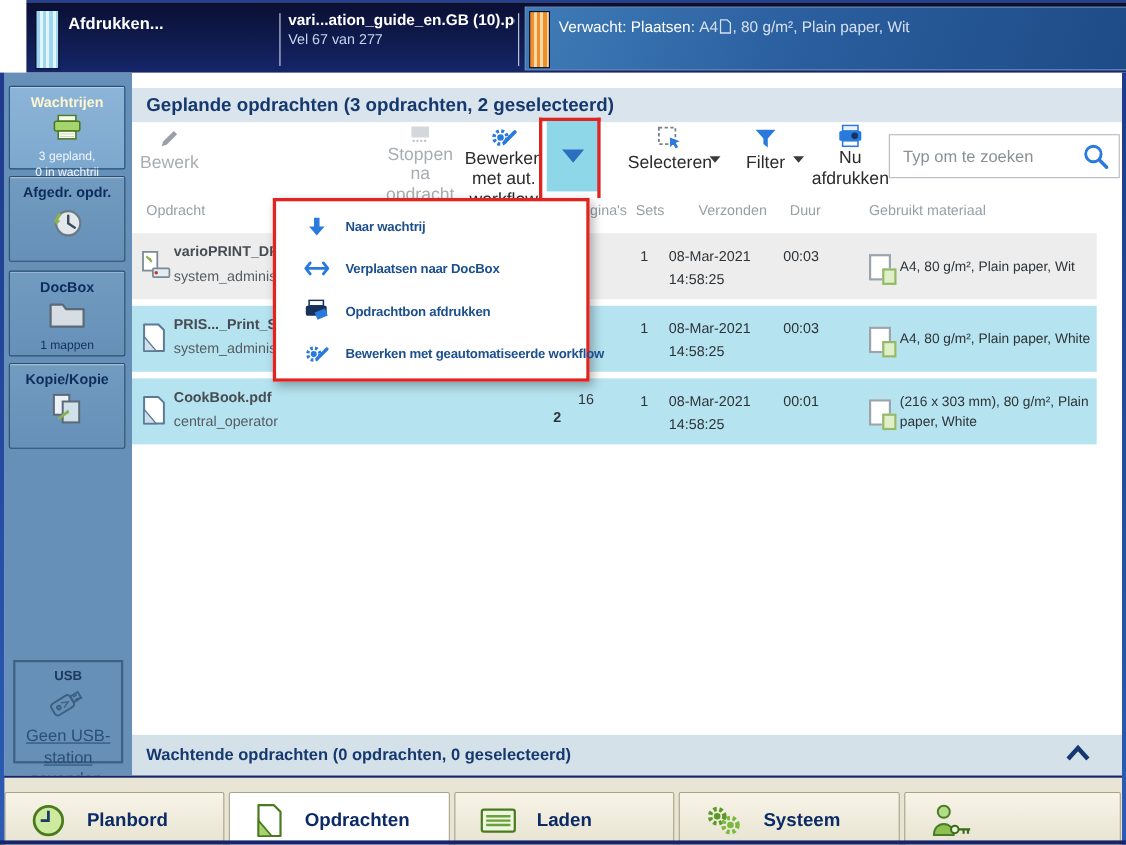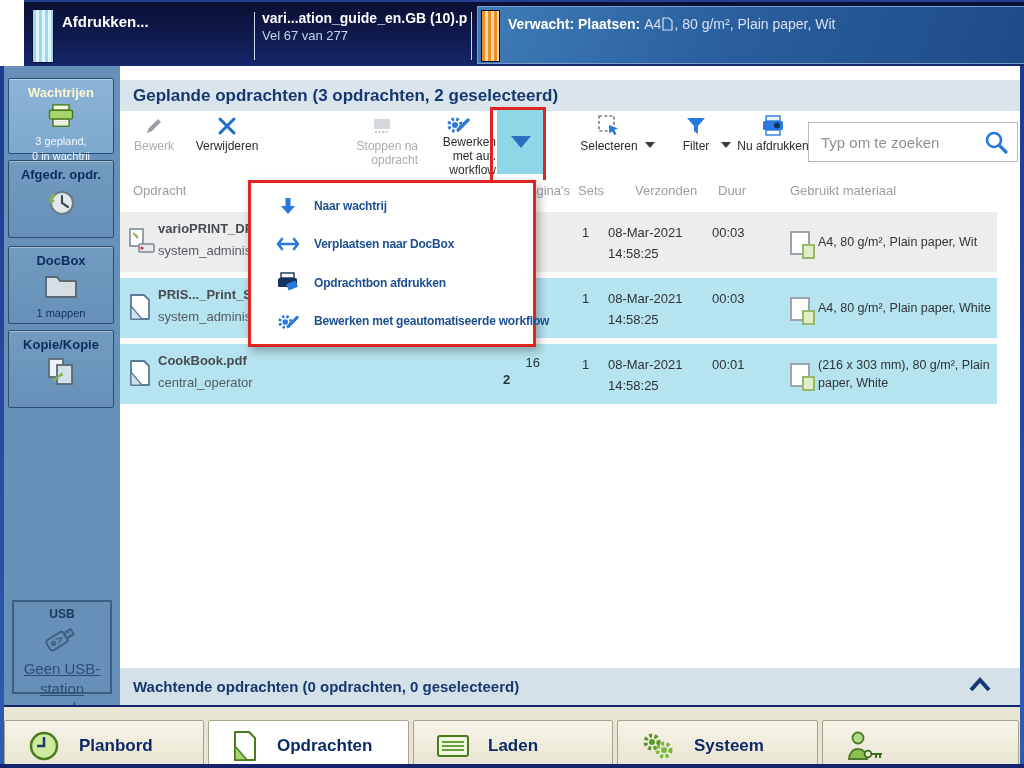--- a/index.html
+++ b/index.html
@@ -20,21 +20,21 @@
   .stripe.orange{left:3px;top:3px;width:17px;height:50px;
     background:repeating-linear-gradient(90deg,#ef8f25 0 3px,#fcd9a8 3px 6px);}
   .print-status{position:absolute;left:38px;top:11px;font-size:15px;font-weight:bold;color:#fff;}
   .vdiv{position:absolute;top:10px;width:1px;height:48px;background:#cdd6ea;}
   .doc-info{position:absolute;left:238px;top:8px;width:206px;overflow:hidden;}
   .doc-title{font-size:14px;font-weight:bold;color:#fff;white-space:nowrap;}
   .doc-progress{font-size:13px;color:#c8d4ea;margin-top:2px;}
   .panel-right{position:absolute;left:453px;top:4px;width:566px;height:58px;box-sizing:border-box;
     border:1px solid #7a9cc8;background:linear-gradient(110deg,#3f7cb8 0%,#2a5e9e 45%,#1d4a85 100%);}
   .exp-text{position:absolute;left:30px;top:9px;font-size:14px;color:#d6e0f0;white-space:nowrap;}
-  .exp-text .b{font-weight:bold;color:#fff;margin-right:4px;text-align:center;}
+  .exp-text .b{font-weight:normal;color:#fff;margin-right:4px;text-align:center;}
   .paper-glyph{display:inline-block;vertical-align:-2px;margin:0 1px;}
   .vline-right{position:absolute;right:7px;top:8px;width:2px;height:42px;background:#e8eef8;}
   
   .sidebar{position:absolute;left:4px;top:66px;width:116px;height:639px;background:#6690b8;z-index:5;}
   .sbtn{position:absolute;left:4px;width:106px;box-sizing:border-box;border:1px solid #2f4e6e;
     border-radius:2px;background:linear-gradient(#729bc0,#6690b8);text-align:center;
     box-shadow:inset 0 1px 0 rgba(255,255,255,.35);}
   .sbtn.selected{background:linear-gradient(#8db4d8,#7da8ce);border-color:#24527e;}
   .stitle{font-size:13px;font-weight:bold;color:#0e2c5c;margin-top:6px;}
   .sbtn.selected .stitle{color:#fdf6cf;}
@@ -44,21 +44,21 @@
   .usb-box{position:absolute;left:8px;top:534px;width:100px;height:94px;box-sizing:border-box;
     border:2px solid #3c5f82;text-align:center;}
   .usb-title{font-size:12px;font-weight:bold;color:#1d3a60;margin-top:5px;}
   .usb-msg{font-size:15px;color:#2c4e74;line-height:1.3;text-decoration:underline;}
   
   .main{position:absolute;left:120px;top:66px;width:900px;height:552px;background:#fff;}
   .section-header{position:absolute;left:0;top:14px;width:900px;height:31px;background:#d9e4ec;
     line-height:31px;padding-left:13px;box-sizing:border-box;font-size:17px;font-weight:bold;color:#15386e;}
   .tbtn{position:absolute;top:46px;height:60px;display:flex;flex-direction:column;align-items:center;cursor:default;}
   .ticon{height:28px;display:flex;align-items:center;justify-content:center;}
-  .tlabel{font-size:12px;line-height:1.15;text-align:right;color:#2b2b2b;}
+  .tlabel{font-size:16px;line-height:1.15;text-align:center;color:#2b2b2b;}
   .tlabel.disabled{color:#a8adb2;}
   .caretbtn{position:absolute;top:76px;width:16px;height:14px;display:flex;justify-content:center;}
   .caret{width:0;height:0;border-left:5px solid transparent;border-right:5px solid transparent;
     border-top:6px solid #3a3a3a;}
   .dropdown-btn{position:absolute;left:377px;top:44px;width:48px;height:64px;background:#8ed7e9;
     display:flex;align-items:center;justify-content:center;}
   .caret-big{width:0;height:0;border-left:10px solid transparent;border-right:10px solid transparent;
     border-top:12px solid #2a6fc0;}
   .searchbox{position:absolute;left:688px;top:56px;width:210px;height:40px;box-sizing:border-box;
     border:1px solid #b4bac0;background:#fff;display:flex;align-items:center;}
@@ -192,28 +192,20 @@
     <div class="section-header">Geplande opdrachten (3 opdrachten, 2 geselecteerd)</div>
 
     <div class="tbtn" style="left:6px;width:56px">
       <span class="ticon">
           <svg width="22" height="22" viewBox="0 0 22 22">
             <path d="M4 18l1.5-4.5L15 4l3 3-9.5 9.5L4 18z" fill="#9aa0a6"></path>
           </svg>
         </span>
       <span class="tlabel disabled">Bewerk</span>
     </div>
-    <div class="tbtn" style="left:65px;width:84px">
-      <span class="ticon">
-          <svg width="22" height="22" viewBox="0 0 22 22">
-            <path d="M4 4l14 14M18 4L4 18" stroke="#1e6ec8" stroke-width="3" stroke-linecap="round"></path>
-          </svg>
-        </span>
-      <span class="tlabel">Verwijderen</span>
-    </div>
     <div class="tbtn" style="left:226px;width:72px">
       <span class="ticon">
           <svg width="24" height="20" viewBox="0 0 24 20">
             <rect x="4" y="3" width="16" height="10" rx="1" fill="#d4d8dc"></rect>
             <path d="M5 16h14" stroke="#c4c8cc" stroke-width="2" stroke-dasharray="2 1.5"></path>
           </svg>
         </span>
       <span class="tlabel disabled">Stoppen na opdracht</span>
     </div>
     <div class="tbtn" style="left:300px;width:76px">

